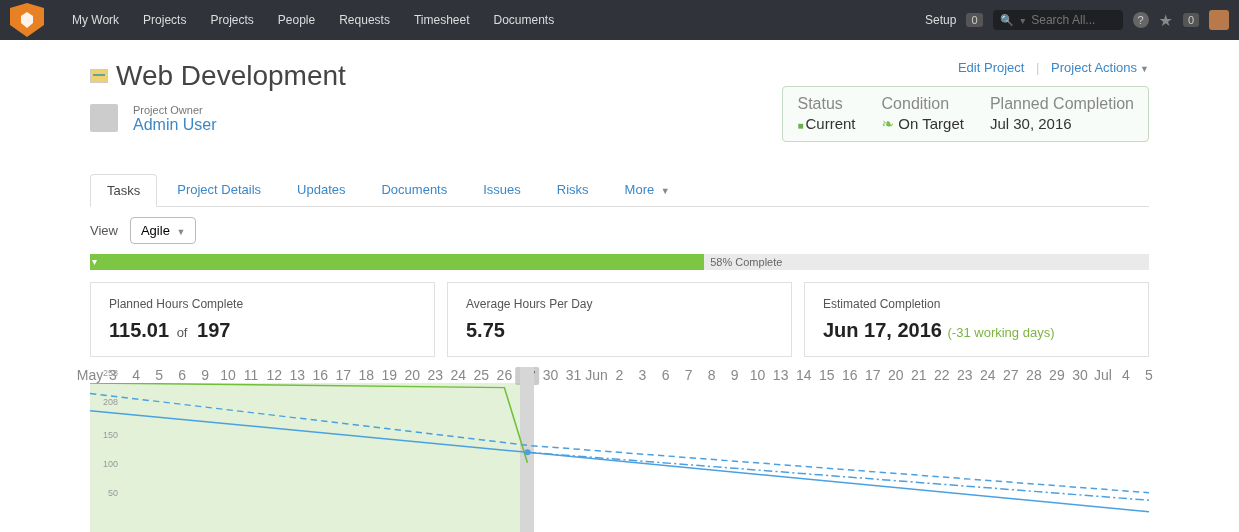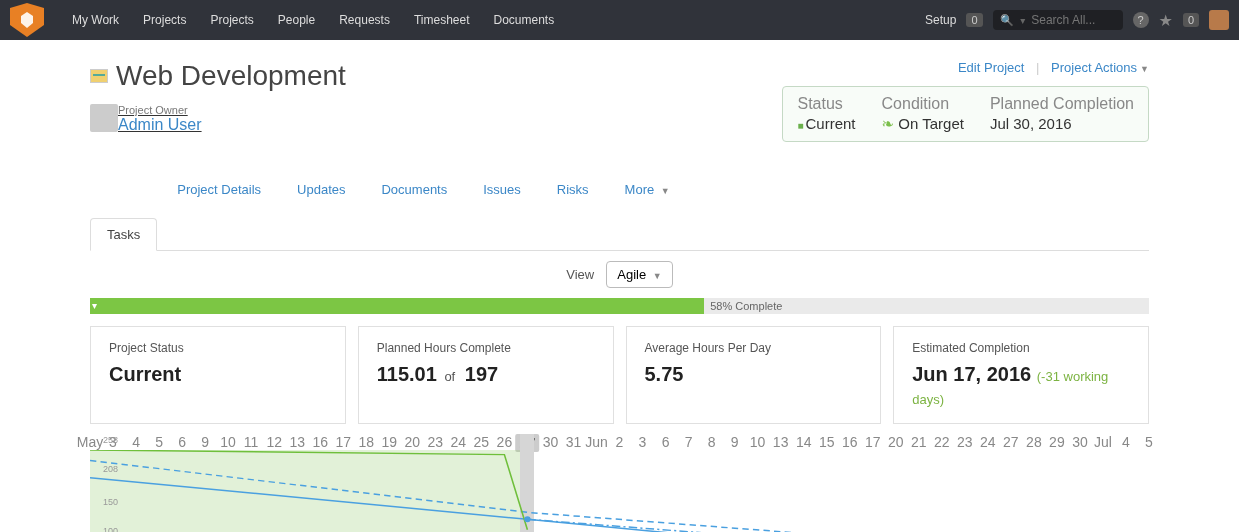--- a/index.html
+++ b/index.html
@@ -18,42 +18,42 @@
   .star { color:#888; font-size:16px;}
   .avatar-sm { width:20px;height:20px;border-radius:3px;background:#b87a4a;display:inline-block;}
 
   .page { padding: 20px 90px 0 90px; }
   
   .proj-header { position:relative; padding-bottom: 30px;}
   .title-row { display:flex; align-items:center; gap:8px; }
   .proj-icon { width:18px;height:14px;background:#f0d070;border:1px solid #ccc;display:inline-block;position:relative;}
   .proj-icon::after{content:"";position:absolute;top:4px;left:2px;right:2px;height:2px;background:#5a9;}
   h1 { font-size: 28px; font-weight: 400; color: #444; }
-  .owner-row { margin-top: 12px; display:flex; gap:0; align-items:flex-start;text-decoration:underline;}
+  .owner-row { margin-top: 12px; display:flex; gap:15px; align-items:flex-start;}
   .avatar { width:28px;height:28px;background:#ccc;border-radius:2px;}
   .owner-label { font-size: 11px; color:#777;}
   .owner-name { font-size: 16px; color:#3b87c7;}
   .actions { position:absolute; right:0; top:0; font-size:13px;}
   .actions a { color:#3b87c7; text-decoration:none; cursor:pointer;}
   .actions .sep { color:#ccc; margin:0 8px;}
   .caret { font-size:9px; color:#888; margin-left:3px;}
 
   .status-box { position:absolute; right:0; top:26px; border:1px solid #c5d9c5; background:#f8fcf8; border-radius:4px; display:flex; padding: 8px 14px; gap:26px;}
   .status-col .lbl { font-size:16px; color:#888;}
   .status-col .val { font-size:15px; color:#333; margin-top:2px;}
   .dot-green { color:#6ab04c; font-size:10px; margin-right:2px;}
   .leaf { color:#7bbf4b;}
 
   
   .tabs { border-bottom:1px solid #ddd; display:flex; gap:4px; margin-top:10px;}
   .tab { padding:8px 16px; font-size:13px; color:#3b87c7; cursor:pointer; }
-  .tab.active { border:1px solid #ddd; border-bottom:1px solid #fff; margin-bottom:-1px; border-radius:4px 4px 0 0; color:#444;margin-top:44px;}
-
-  
-  .viewbar { display:flex; justify-content:center; align-items:center; gap:12px; padding:10px 0;}
+  .tab.active { border:1px solid #ddd; border-bottom:1px solid #fff; margin-bottom:-1px; border-radius:4px 4px 0 0; color:#444;}
+
+  
+  .viewbar { display:flex; justify-content:flex-start; align-items:center; gap:12px; padding:10px 0;}
   .viewbar .lbl{font-size:13px;color:#555;}
   .agile-btn { border:1px solid #bbb; border-radius:4px; padding:5px 10px; font-size:13px; background:#fff; cursor:pointer;}
 
   
   .progress-wrap { position:relative; height:16px; background:#eaeaea; }
   .progress-fill { background:#7cc644; height:100%; }
   .progress-caret { position:absolute; top:0; left:2px; color:#fff; font-size:10px; line-height:16px;}
   .progress-text { position:absolute; top:0; font-size:11px; line-height:16px; color:#666;}
 
   
@@ -160,24 +160,20 @@
     <button class="agile-btn"><span>Agile</span> <span class="caret">▼</span></button>
   </div>
 
   <div class="progress-wrap">
     <div class="progress-fill" id="prog-fill" style="width: 58%;"></div>
     <span class="progress-caret">▾</span>
     <span class="progress-text" id="prog-text" style="left: calc(58% + 6px);">58% Complete</span>
   </div>
 
   <div class="cards">
-    <div class="card">
-      <div class="lbl">Project Status</div>
-      <div class="val">Current</div>
-    </div>
     <div class="card">
       <div class="lbl">Planned Hours Complete</div>
       <div class="val">
         <span>115.01</span>
         <span class="sm">of</span>
         <span class="sm" style="font-weight:700;color:#222;font-size:20px;">197</span>
       </div>
     </div>
     <div class="card">
       <div class="lbl">Average Hours Per Day</div>

